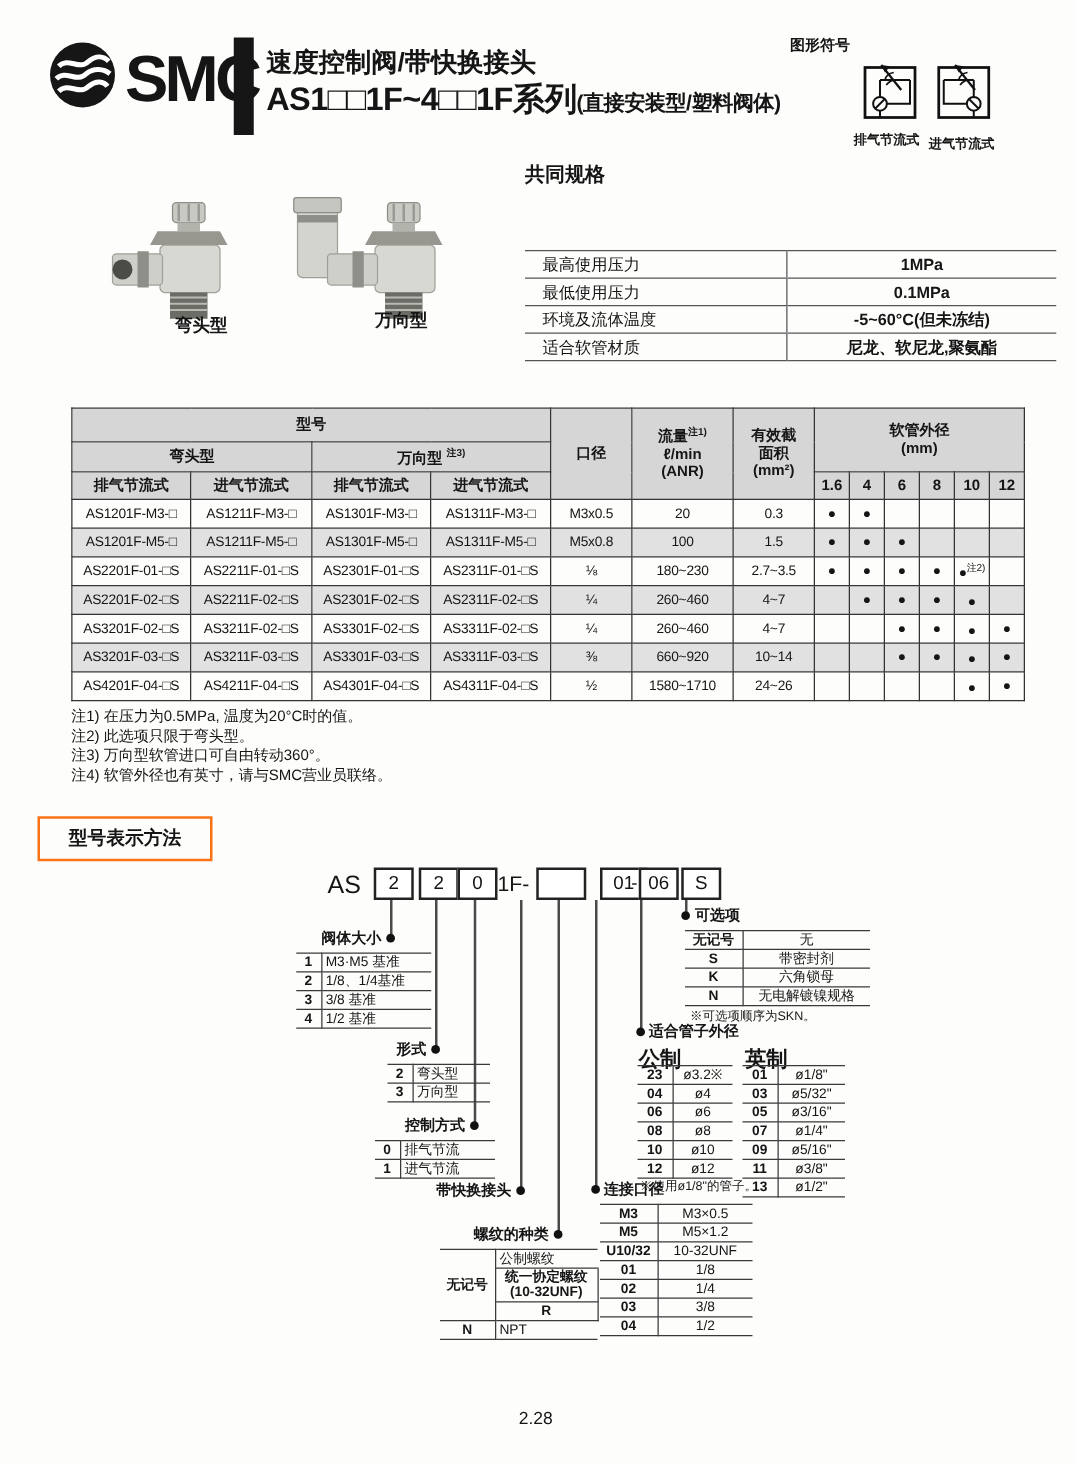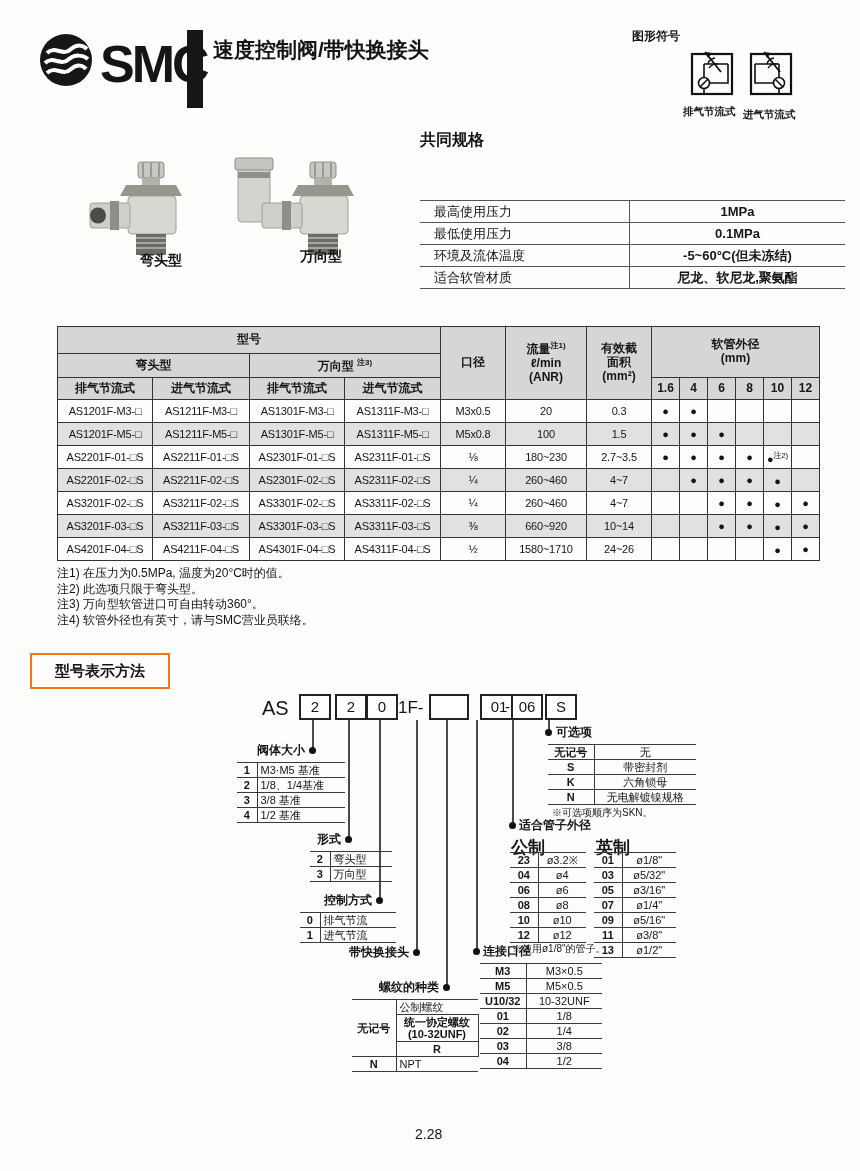--- a/index.html
+++ b/index.html
@@ -67,20 +67,23 @@
     <svg width="56" height="56" viewBox="0 0 56 56">
       <circle cx="28" cy="28" r="26" fill="#161616"></circle>
       <path d="M9 21 C17 13,25 25,33 17 C39 12,45 13,49 17" stroke="#fff" stroke-width="4" fill="none"></path>
       <path d="M7 31 C15 23,23 35,31 27 C37 22,45 23,50 27" stroke="#fff" stroke-width="4" fill="none"></path>
       <path d="M9 41 C17 33,25 45,33 37 C39 32,45 33,48 37" stroke="#fff" stroke-width="4" fill="none"></path>
     </svg>
   </div>
   <div class="abs brand-text" style="left:100px;top:34px;">SMC</div>
   <div class="vbar" style="left:187px;top:30px;width:16px;height:78px;"></div>
   <div class="abs title1 nowrap" style="left:213px;top:36px;">速度控制阀/带快换接头</div>
+  <div class="abs title2 nowrap" style="left:213px;top:62px;">
+    <span>AS1□□1F~4□□1F</span><span>系列</span><span class="small">(直接安装型/塑料阀体)</span>
+  </div>
 
   <div class="abs sym-label" style="left:632px;top:28px;">图形符号</div>
   <div class="abs" style="left:688px;top:46px;">
     <svg width="48" height="54" viewBox="0 0 48 54">
       <rect x="4" y="8" width="40" height="40" fill="none" stroke="#111" stroke-width="2.2"></rect>
       <circle cx="16" cy="37" r="5.5" fill="none" stroke="#111" stroke-width="1.6"></circle>
       <path d="M12 41 L20 33" stroke="#111" stroke-width="1.6"></path>
       <path d="M16 48 V42.5 M16 31.5 V18 M16 18 H40 M40 18 V37 H21.5" fill="none" stroke="#111" stroke-width="1.6"></path>
       <path d="M21 22 q4 -5 9 -4 M27 12 q-6 1 -7 6" fill="none" stroke="#111" stroke-width="1.4"></path>
       <path d="M33 26 L17 6" stroke="#111" stroke-width="1.8"></path>
@@ -438,21 +441,21 @@
         <col style="width:46px">
         <col style="width:76px">
       </colgroup>
     <tbody>
         <tr>
           <td>M3</td>
           <td>M3×0.5</td>
         </tr>
     <tr>
           <td>M5</td>
-          <td>M5×0.5</td>
+          <td>M5×1.2</td>
         </tr>
     <tr>
           <td>U10/32</td>
           <td>10-32UNF</td>
         </tr>
     <tr>
           <td>01</td>
           <td>1/8</td>
         </tr>
     <tr>

